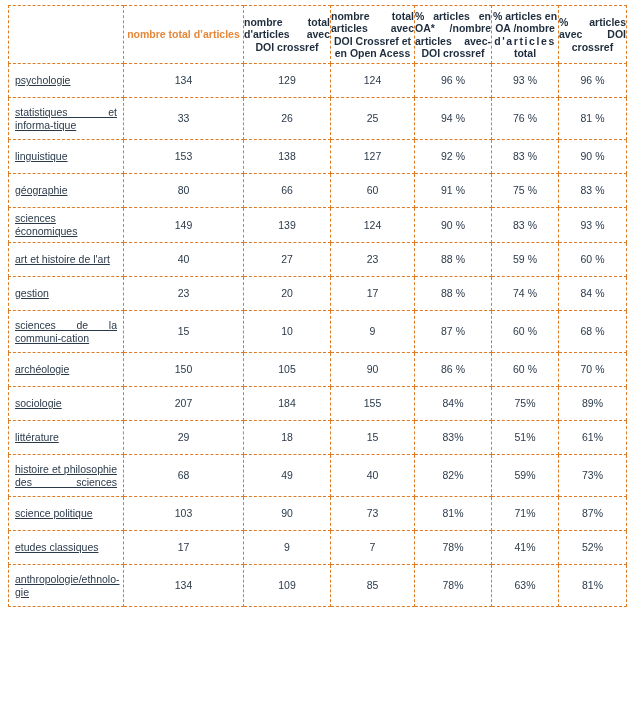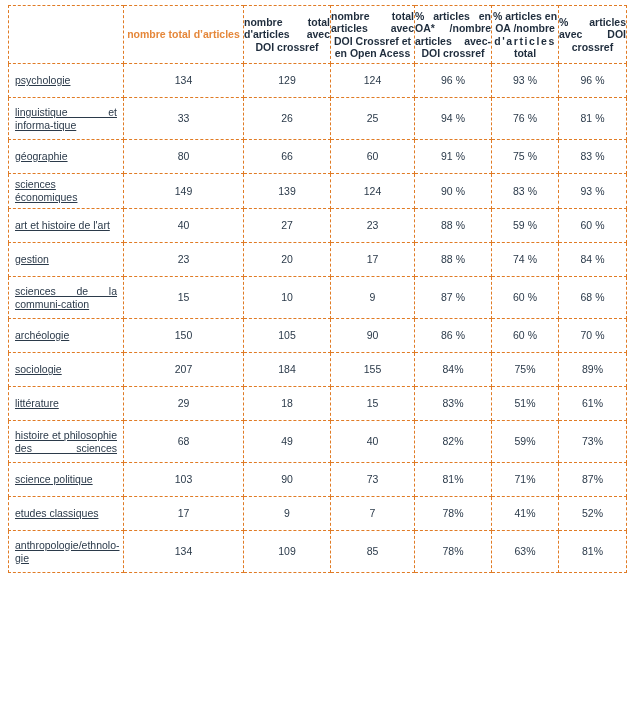--- a/index.html
+++ b/index.html
@@ -150,27 +150,36 @@
         <tr class="r1">
           <td class="label single">psychologie</td>
           <td class="num">134</td>
           <td class="num">129</td>
           <td class="num">124</td>
           <td class="num">96 %</td>
           <td class="num">93 %</td>
           <td class="num">96 %</td>
         </tr>
         <tr class="r2">
-          <td class="label">linguistique et informa-tique</td>
+          <td class="label">statistiques et informa-tique</td>
           <td class="num">33</td>
           <td class="num">26</td>
           <td class="num">25</td>
           <td class="num">94 %</td>
           <td class="num">76 %</td>
           <td class="num">81 %</td>
+        </tr>
+        <tr class="r1">
+          <td class="label single">linguistique</td>
+          <td class="num">153</td>
+          <td class="num">138</td>
+          <td class="num">127</td>
+          <td class="num">92 %</td>
+          <td class="num">83 %</td>
+          <td class="num">90 %</td>
         </tr>
         <tr class="r1">
           <td class="label single">géographie</td>
           <td class="num">80</td>
           <td class="num">66</td>
           <td class="num">60</td>
           <td class="num">91 %</td>
           <td class="num">75 %</td>
           <td class="num">83 %</td>
         </tr>

